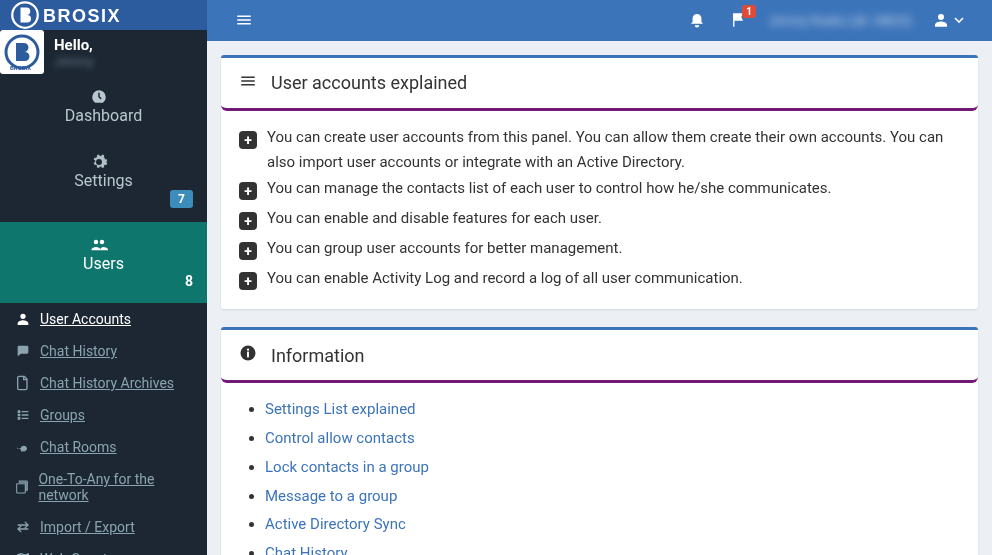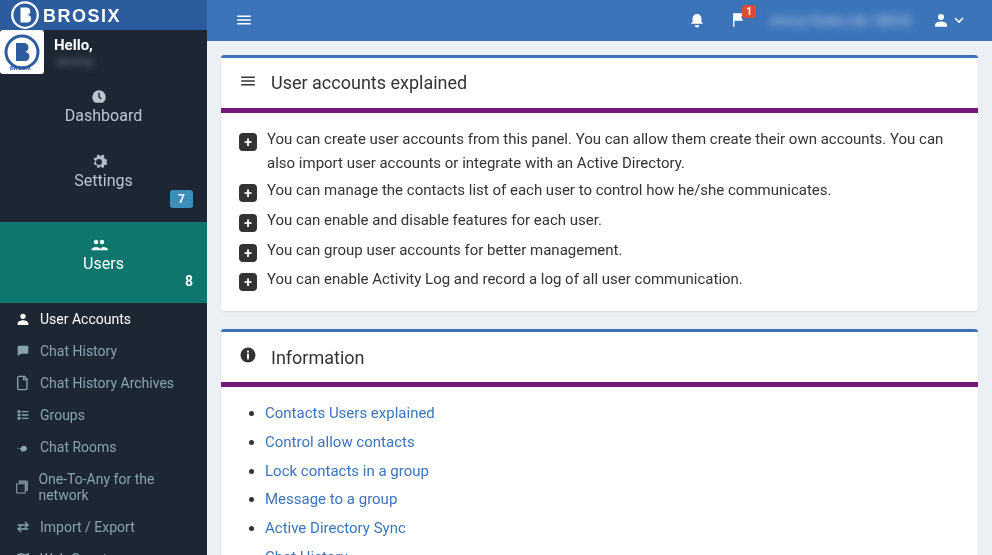--- a/index.html
+++ b/index.html
@@ -17,37 +17,37 @@
     .greeting .name { color: #6b7b8a; filter: blur(3px); font-size: 13px; }
     
     .nav { list-style: none; }
     .nav-item { display: flex; align-items: center; padding: 12px 14px; cursor: pointer; font-size: 15px; color: #b8c7ce; }
     .nav-item.main { font-size: 16px; padding: 14px 14px; flex-direction: column; }
     .nav-item.active-main { background: #0f766e; color: #fff; }
     .nav-item .icon { width: 20px; margin-right: 10px; display: inline-flex; align-items: center; justify-content: center; }
     .nav-item .badge { margin-left: auto; background: #3c8dbc; color: #fff; font-size: 12px; padding: 2px 8px; border-radius: 3px; font-weight: bold; }
     .nav-item .count { margin-left: auto; font-size: 14px; font-weight: bold; }
     .nav-sub { list-style: none; }
-    .nav-sub .nav-item { padding: 8px 14px; font-size: 14px; color: #8aa4af; }
+    .nav-sub .nav-item { padding: 8px 14px; font-size: 14px; color: #8aa4af; text-decoration: underline; }
     .nav-sub .nav-item.active { color: #fff; }
     .nav-sub .nav-item .icon { width: 18px; margin-right: 8px; }
     
     
     .main-area { flex: 1; display: flex; flex-direction: column; background: #ecf0f5; }
     .topbar { background: #3c74ba; height: 46px; display: flex; align-items: center; padding: 0 16px; color: #fff; }
     .topbar .hamburger { cursor: pointer; }
     .topbar .spacer { flex: 1; }
     .topbar .tb-item { position: relative; margin: 0 12px; cursor: pointer; display: flex; align-items: center; }
     .topbar .tb-badge { position: absolute; top: -6px; right: -8px; background: #dd4b39; color: #fff; font-size: 10px; padding: 1px 4px; border-radius: 3px; font-weight: bold; }
     .topbar .username { filter: blur(4px); color: #c9d8ea; font-size: 13px; margin-left: 8px; margin-right: 8px;}
     
     
     .content { padding: 14px; overflow-y: auto; }
     .panel { background: #fff; border-radius: 3px; box-shadow: 0 1px 2px rgba(0,0,0,.1); border-top: 3px solid #3c74ba; margin-bottom: 18px; }
-    .panel-header { display: flex; align-items: center; padding: 14px 18px; border-bottom: 5px solid #701a75; color: #333; font-size: 18px; }
+    .panel-header { display: flex; align-items: center; padding: 14px 18px; border-bottom: 3px solid #701a75; color: #333; font-size: 18px; border-radius: 6px; }
     .panel-header .icon { margin-right: 14px; }
     .panel-body { padding: 14px 18px; color: #333; font-size: 15px; line-height: 1.65; }
     .exp-item { display: flex; align-items: flex-start; margin-bottom: 2px; }
     .exp-item .plus { flex-shrink: 0; margin-right: 10px; margin-top: 3px; }
     .plus-box { background: #333; color: #fff; width: 18px; height: 18px; border-radius: 4px; display: inline-flex; align-items: center; justify-content: center; font-size: 14px; font-weight: bold; line-height: 1; }
     .info-list { list-style: disc; padding-left: 26px; }
     .info-list li { margin-bottom: 4px; }
     .info-list a { color: #3c74ba; text-decoration: none; }
     
     
@@ -242,21 +242,21 @@
         <div class="panel-header">
           <span class="icon"><svg class="svg-ic" viewBox="0 0 24 24" fill="#333">
                 <circle cx="12" cy="12" r="10"></circle>
                 <circle cx="12" cy="7.5" r="1.5" fill="#fff"></circle>
                 <rect x="10.7" y="10" width="2.6" height="8" rx="1" fill="#fff"></rect>
               </svg></span>
           <span>Information</span>
         </div>
         <div class="panel-body">
           <ul class="info-list">
-            <li><a href="#">Contacts Users explained</a></li>
+            <li><a href="#">Settings List explained</a></li>
             <li><a href="#">Control allow contacts</a></li>
             <li><a href="#">Lock contacts in a group</a></li>
             <li><a href="#">Message to a group</a></li>
             <li><a href="#">Active Directory Sync</a></li>
             <li><a href="#">Chat History</a></li>
           </ul>
         </div>
       </div>
     </div>
   </div>

